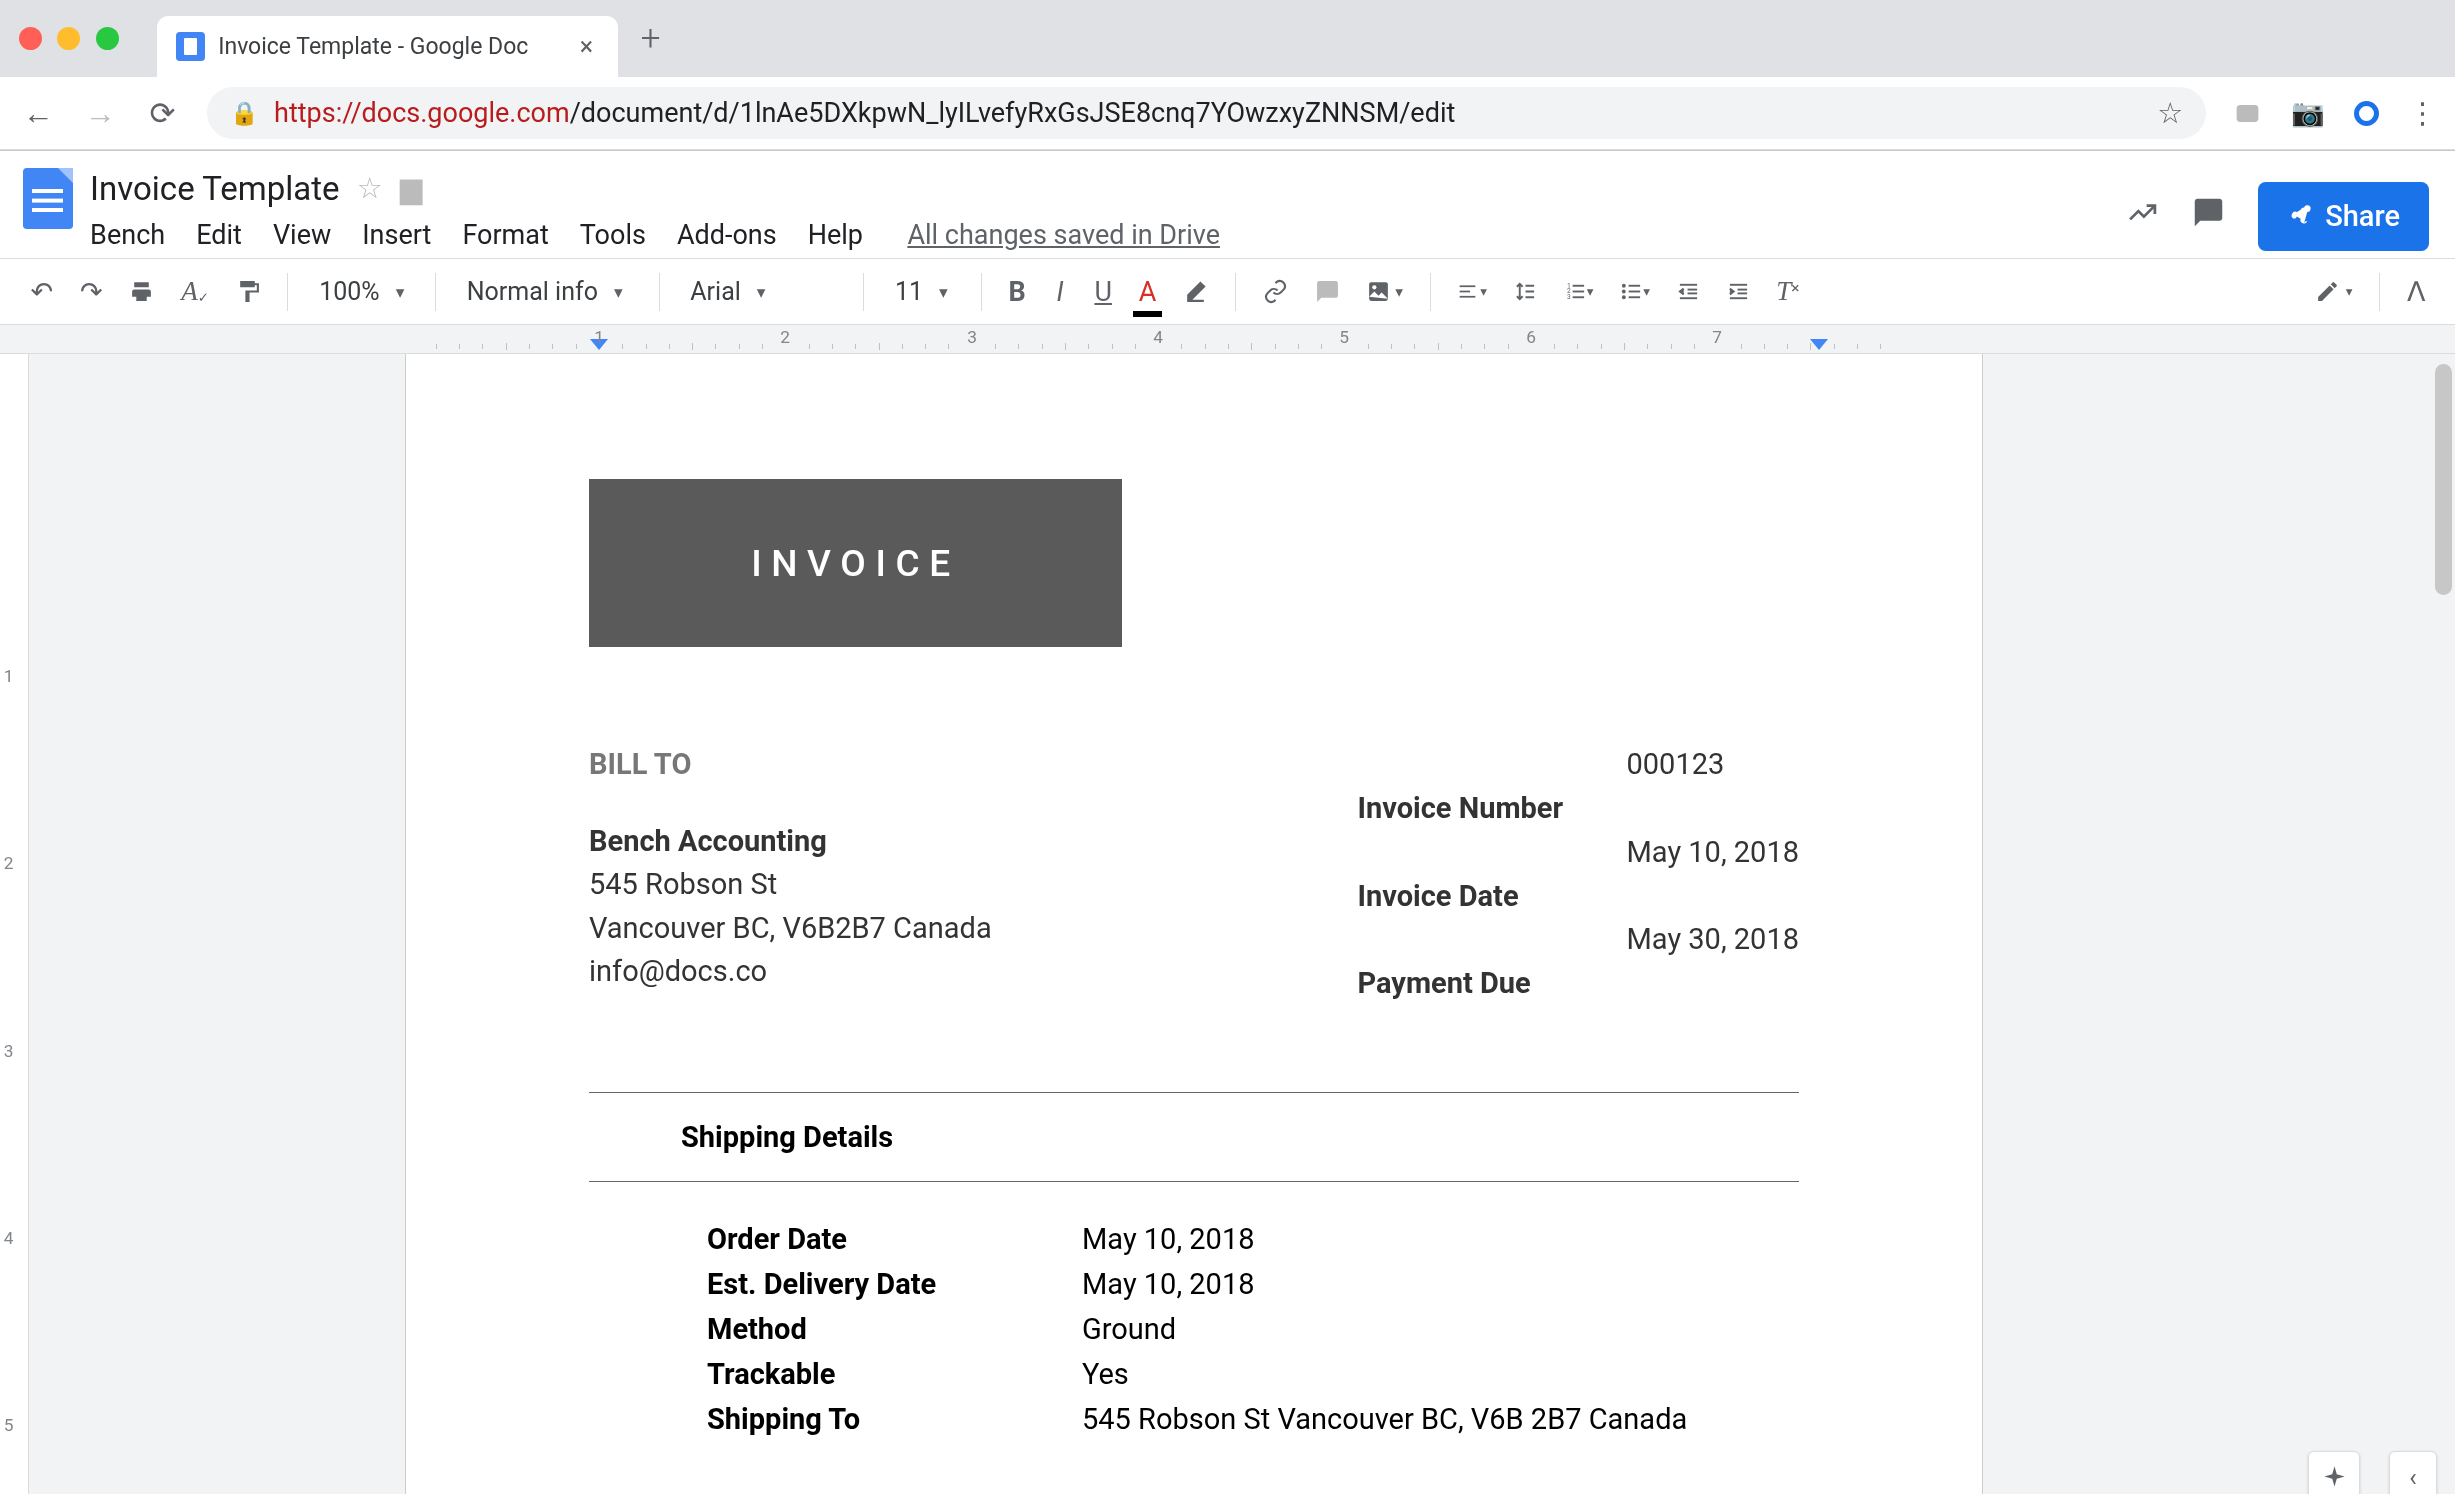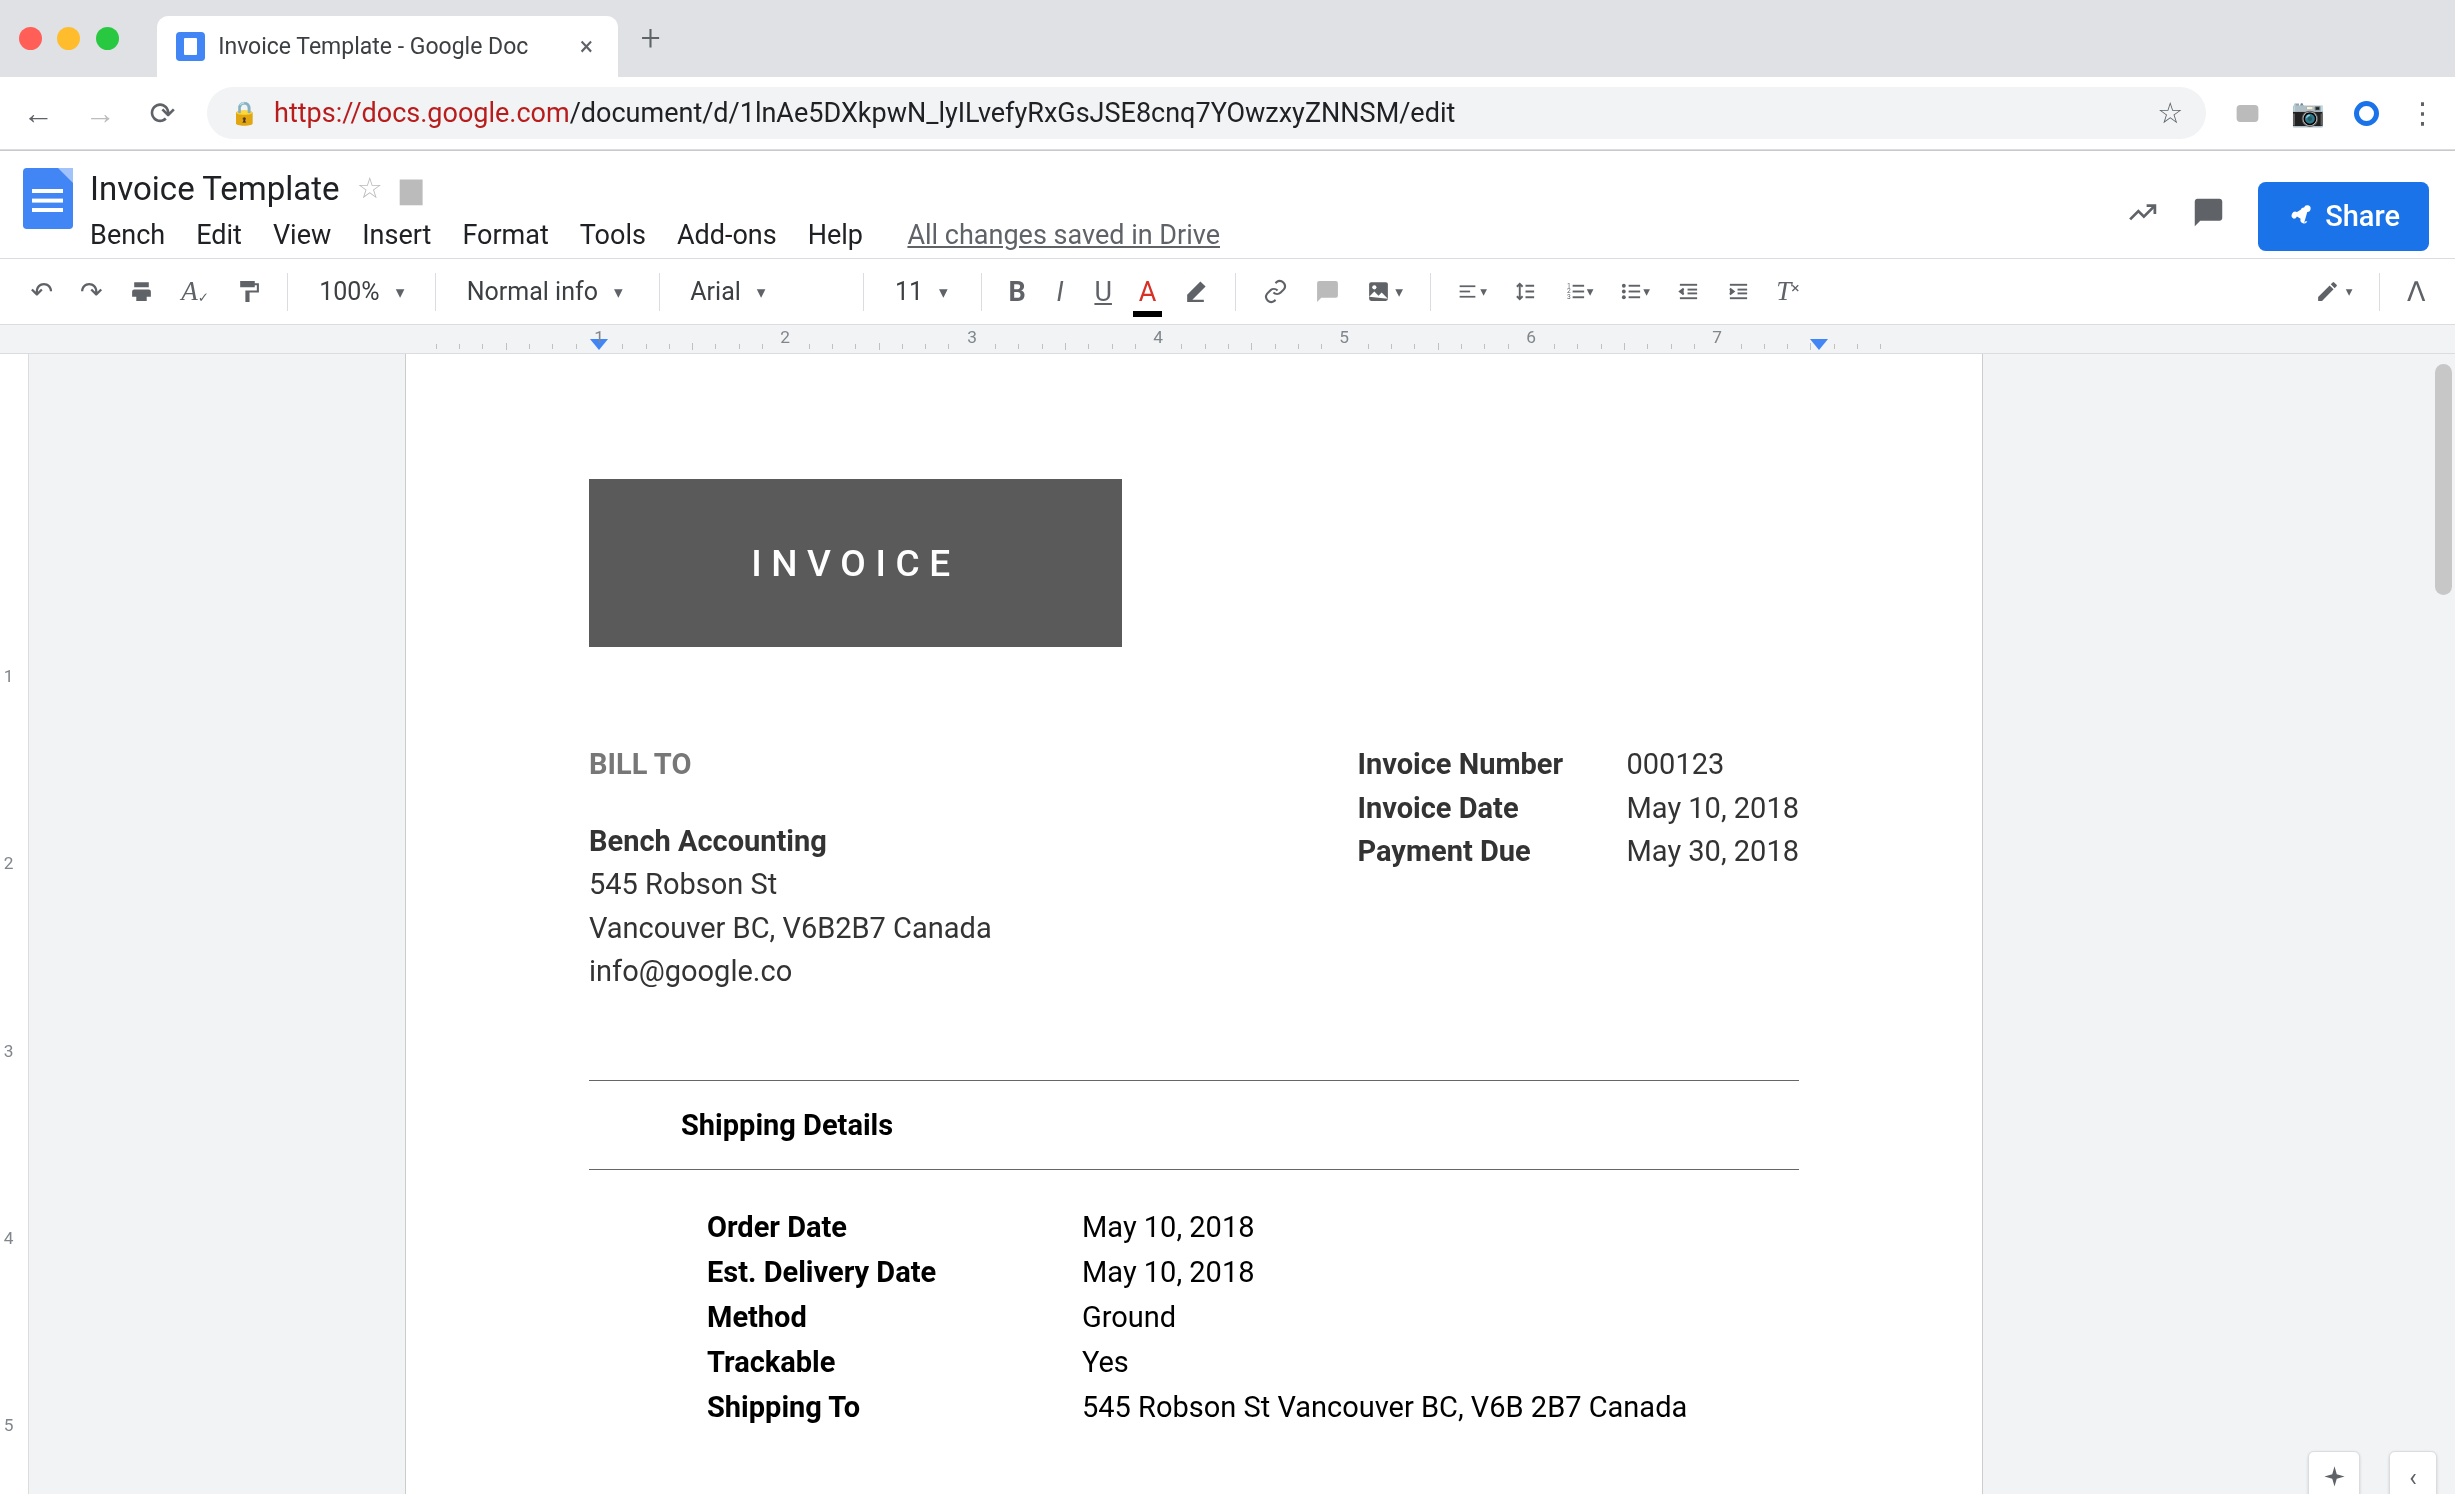--- a/index.html
+++ b/index.html
@@ -79,21 +79,21 @@
   .vruler-num { position:absolute; left:3.8px; font-size:17.3px; color:#80868b; transform: translateY(-50%) rotate(0deg); }
   .page { background: #fff; width: 1576px; margin-left: 377px; margin-top: 0; box-shadow: 0 0 0 1px #ccc; padding: 125px 183px 58px 183px; min-height: 1249px; }
   
   .invoice-banner { background: #5a5a5a; color: #fff; width: 533px; height: 168px; display: flex; align-items:center; justify-content:center; font-size: 37px; letter-spacing: 9.6px; font-weight: 500; }
   .bill-section { display: flex; justify-content: space-between; margin-top: 96px; }
   .bill-left { font-size: 29px; color: #333; line-height: 1.5; }
   .bill-to-label { font-weight: 700; color: #777; margin-bottom: 33px; font-size: 29px; }
   .bill-company { font-weight: 700; }
   .bill-right { font-size: 29px; color:#333; }
   .bill-right-row { display:flex; gap: 48px; line-height:1.5; }
-  .bill-right-label { font-weight:700; width: 221px; }
+  .bill-right-label { font-weight:700; width: 221px; margin-top: 44px; }
   
   .ship-section { margin-top: 86px; }
   .ship-hr { border: none; border-top: 1.9px solid #666; }
   .ship-title { font-weight: 700; font-size: 29px; padding: 27px 0 27px 92px; }
   .ship-rows { padding: 35px 0 35px 92px; font-size: 29px; line-height: 1.55; }
   .ship-row { display:flex; }
   .ship-label { font-weight:700; width: 375px; margin-left: 26px; }
   
   .scroll-track { position:absolute; right:0; top:0; bottom:0; width: 25px; background: #f1f3f4; }
   .scroll-thumb { position:absolute; right:3.8px; top:9.6px; width: 17.3px; height: 231px; background:#c7c7c7; border-radius: 9.6px; }
@@ -404,21 +404,21 @@
 
     <div class="page">
       <div class="invoice-banner">INVOICE</div>
 
       <div class="bill-section">
         <div class="bill-left">
           <div class="bill-to-label">BILL TO</div>
           <div class="bill-company">Bench Accounting</div>
           <div>545 Robson St</div>
           <div>Vancouver BC, V6B2B7 Canada</div>
-          <div>info@google.co</div>
+          <div>info@docs.co</div>
         </div>
         <div class="bill-right">
           <div class="bill-right-row">
               <span class="bill-right-label">Invoice Number</span>
               <span>000123</span>
             </div>
           <div class="bill-right-row">
               <span class="bill-right-label">Invoice Date</span>
               <span>May 10, 2018</span>
             </div>

